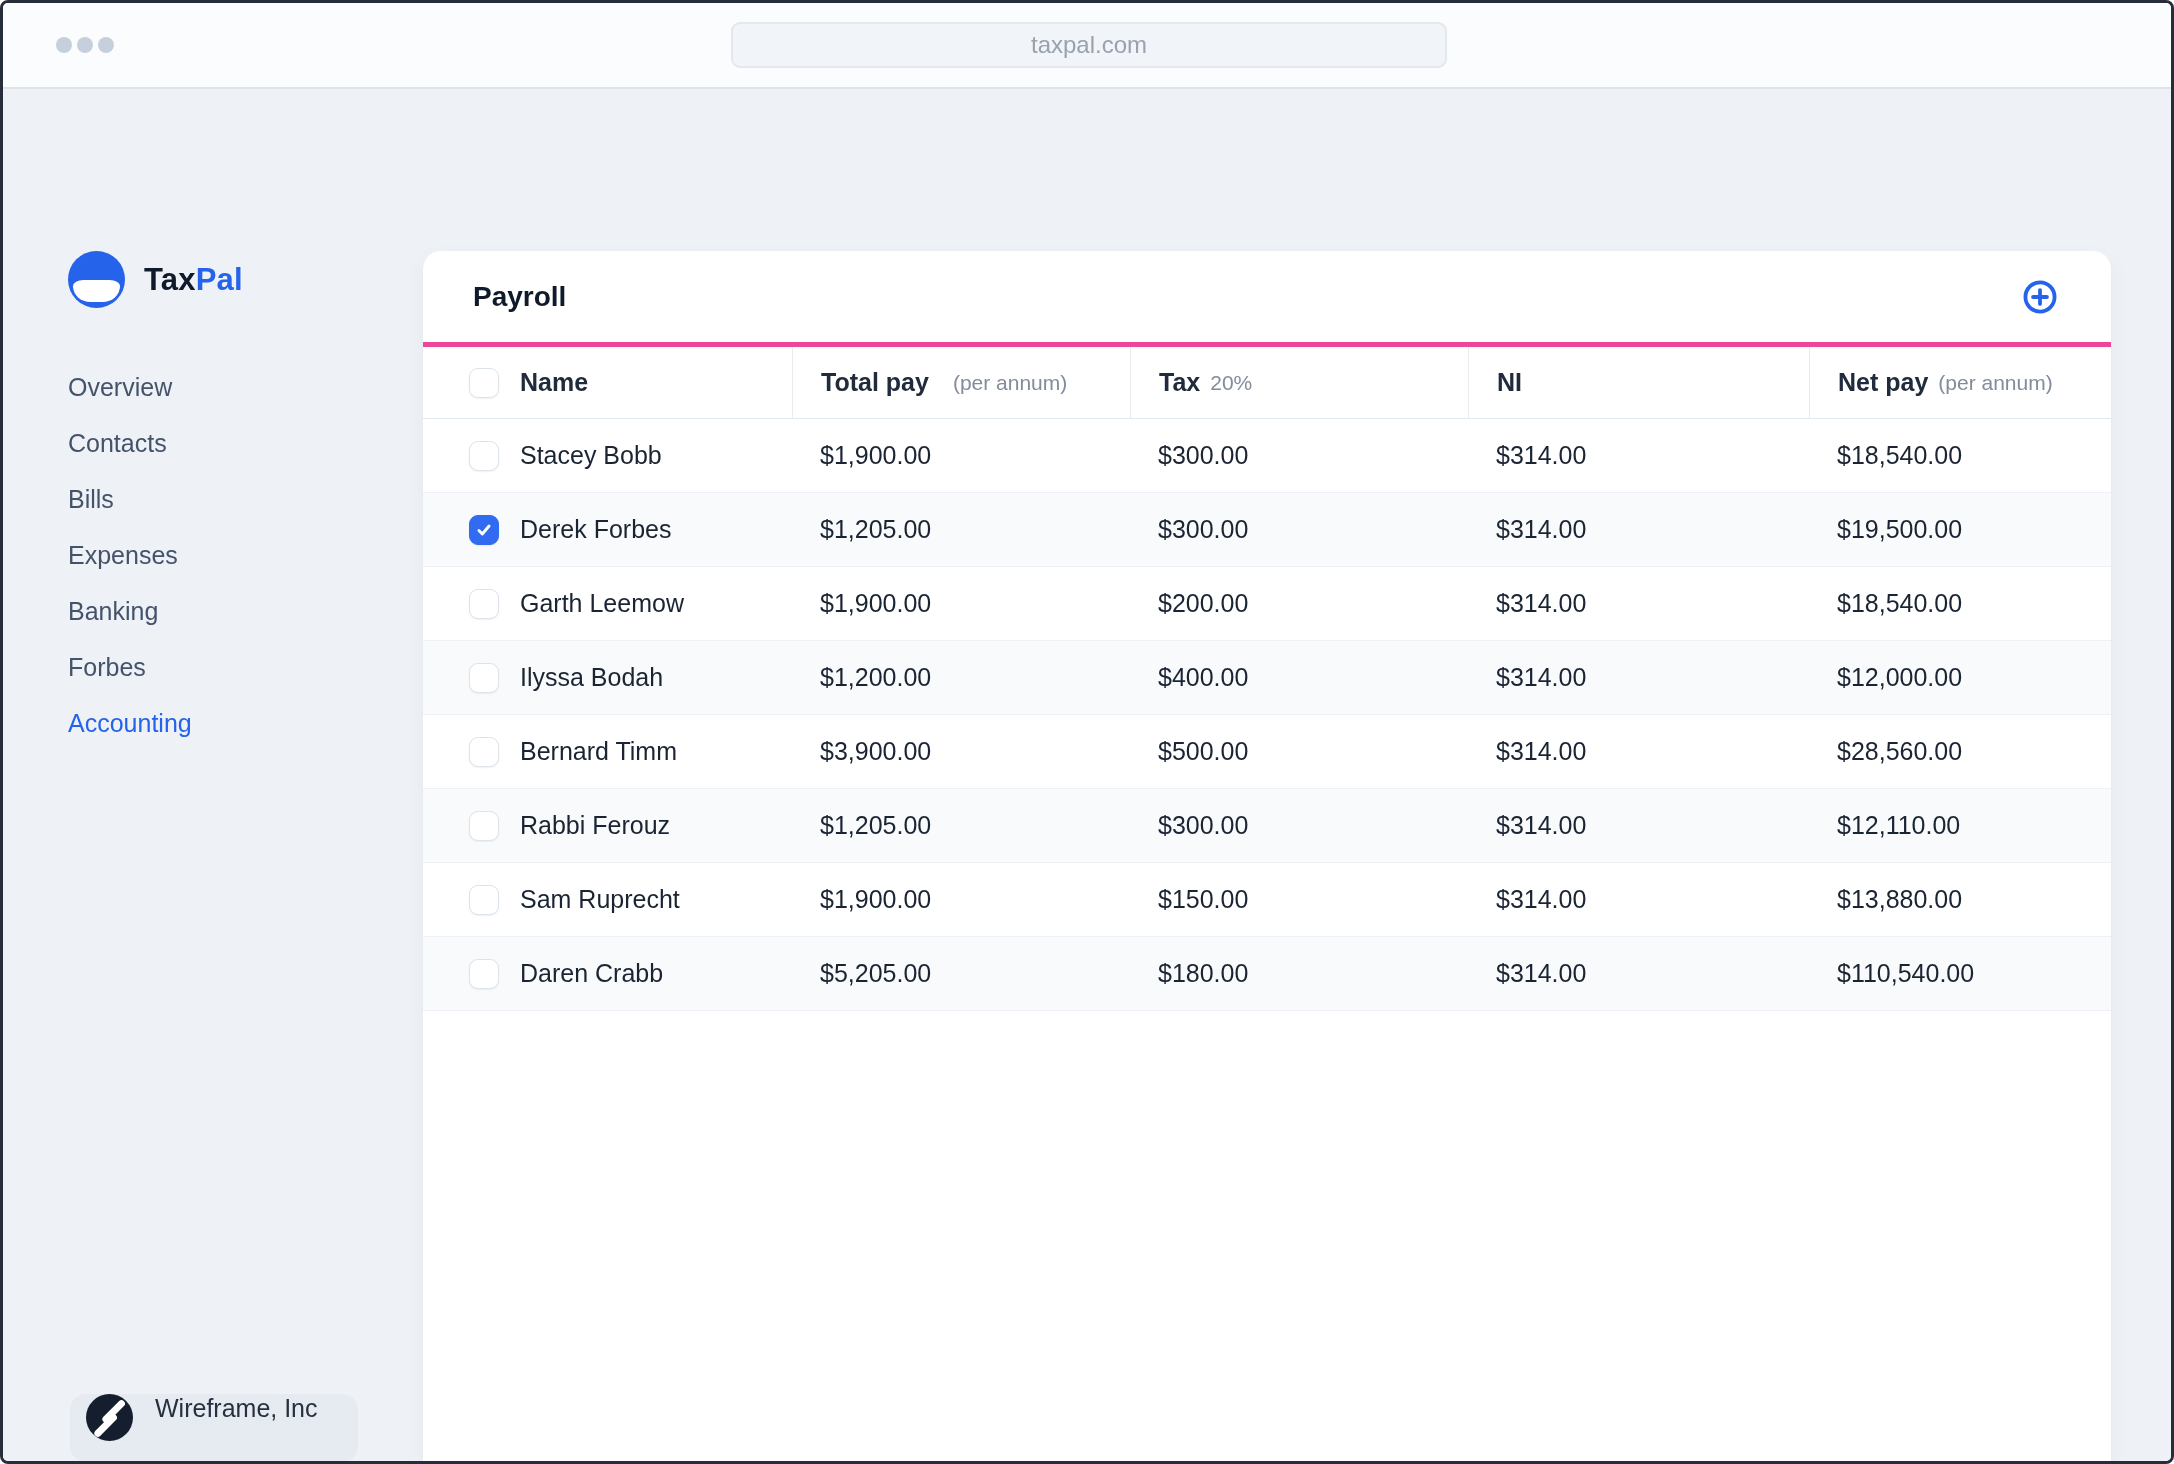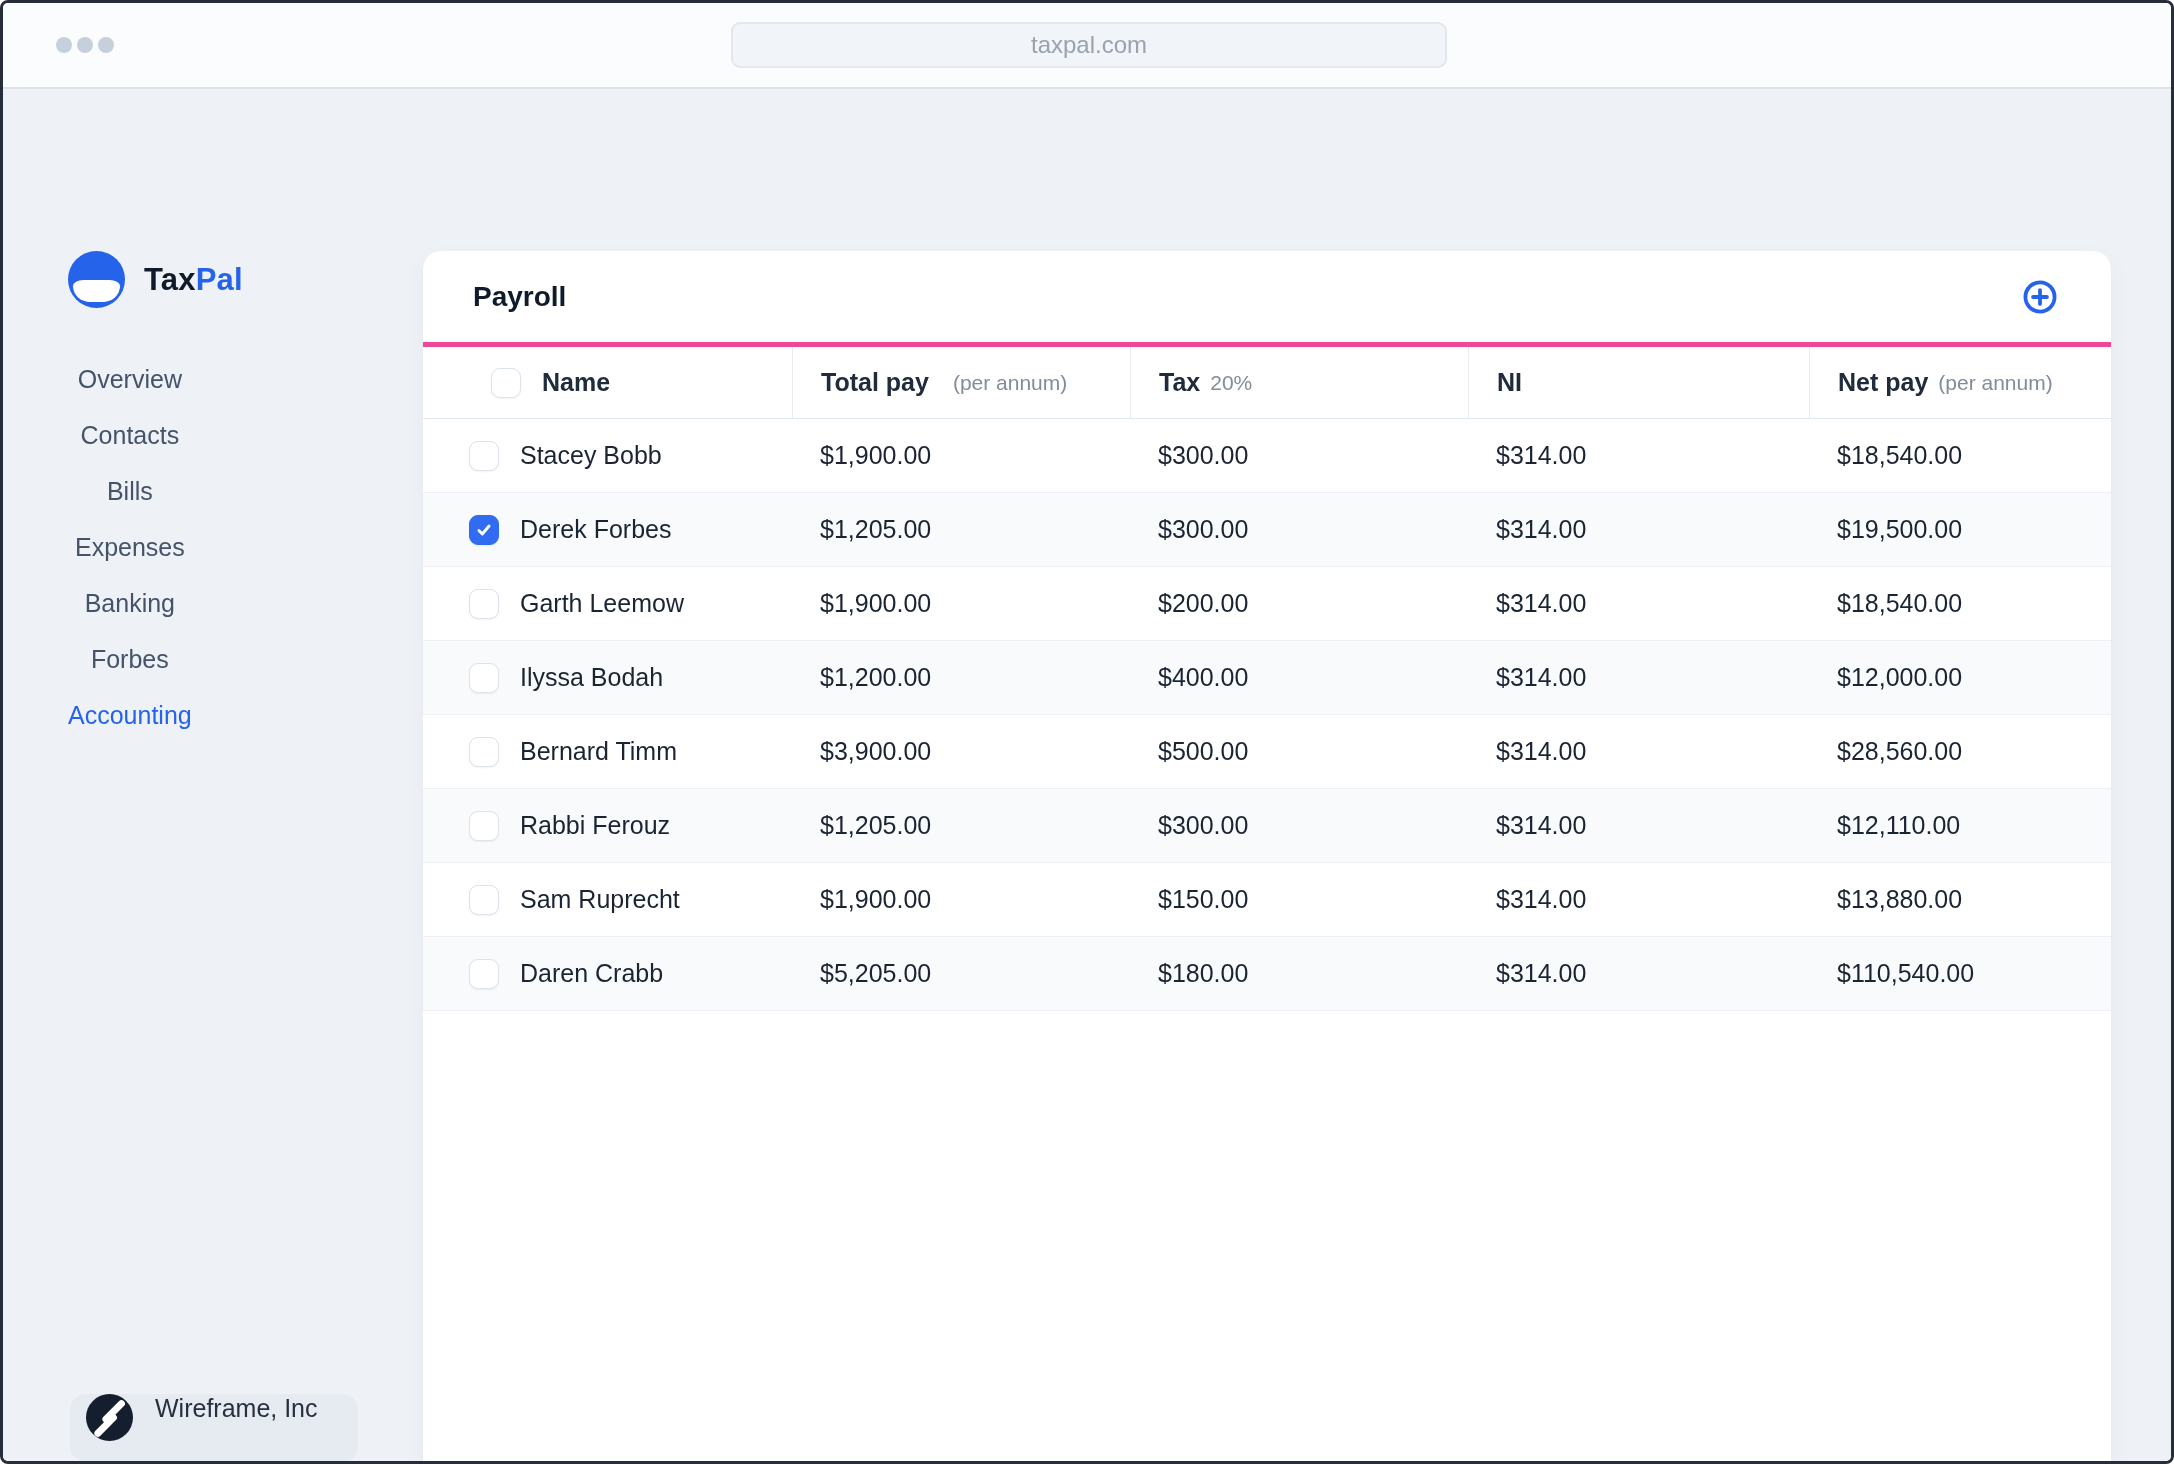--- a/index.html
+++ b/index.html
@@ -30,21 +30,21 @@
   .urlbar span{font-size:24px;color:#99a2ae;}
   
   .main{position:absolute;top:86px;left:0;right:0;bottom:0;background:var(--page-bg);}
   
   .brand{position:absolute;left:65px;top:162px;display:flex;align-items:center;gap:19px;}
   .tp-circle{width:57px;height:57px;border-radius:50%;background:var(--accent);position:relative;overflow:hidden;flex:none;}
   .tp-mouth{position:absolute;left:9%;width:82%;top:51%;height:39%;background:#fff;
     border-radius:30% 30% 50% 50% / 38% 38% 95% 95%;}
   .brand-text{font-size:31px;font-weight:700;color:#0f1a2b;letter-spacing:.2px;}
   .brand-text .pal{color:var(--accent);}
-  .nav{position:absolute;left:65px;top:275px;display:flex;flex-direction:column;text-align:center;}
+  .nav{position:absolute;left:65px;top:283px;display:flex;flex-direction:column;}
   .nav-item{display:block;font-size:25px;line-height:30px;color:#44536a;text-decoration:none;margin-bottom:26px;cursor:pointer;}
   .nav-item.active{color:var(--accent);}
   .company-badge{
     position:absolute;left:67px;top:1305px;width:288px;height:68px;background:#e6ebf1;border-radius:16px;
     display:flex;align-items:flex-start;gap:22px;padding-left:16px;cursor:pointer;
   }
   .wf-circle{width:47px;height:47px;border-radius:50%;background:#141e2e;position:relative;overflow:hidden;flex:none;}
   .wf-stripe{position:absolute;width:29px;height:6.5px;border-radius:4px;background:#fff;transform:rotate(-45deg);}
   .wf-s1{left:13px;top:14px;}
   .wf-s2{left:5px;top:28px;}
@@ -58,21 +58,21 @@
   .card-header{height:96px;display:flex;align-items:center;justify-content:space-between;
     padding:0 52px 0 50px;border-bottom:5px solid #ec4899;}
   .card-header h1{font-size:28px;font-weight:700;color:#0f1a2b;}
   .add-btn{background:none;border:none;cursor:pointer;display:flex;align-items:center;padding:0;}
   
   .thead{display:flex;height:72px;border-bottom:1px solid #e2e8f0;}
   .hcell{display:flex;align-items:center;padding-left:28px;}
   .hcell + .hcell{border-left:1px solid #e8ebf0;}
   .hlabel{font-size:25px;font-weight:700;color:#202b3c;}
   .hsub{font-size:21px;color:var(--muted-text);margin-left:10px;}
-  .col-name{width:369px;padding-left:68px;gap:21px;}
+  .col-name{width:369px;padding-left:46px;gap:21px;}
   .col-total{width:338px;gap:14px;}
   .col-tax{width:338px;}
   .col-ni{width:341px;}
   .col-net{width:302px;}
   .row{display:flex;height:74px;border-bottom:1px solid #edf0f4;background:#fff;}
   .row:nth-child(even){background:var(--row-alt-bg);}
   .cell{display:flex;align-items:center;padding-left:28px;font-size:25px;color:var(--navy-text);}
   .cell.col-name{padding-left:46px;}
   .checkbox{
     width:30px;height:30px;border-radius:9px;background:#fff;border:1px solid #dde3ea;

